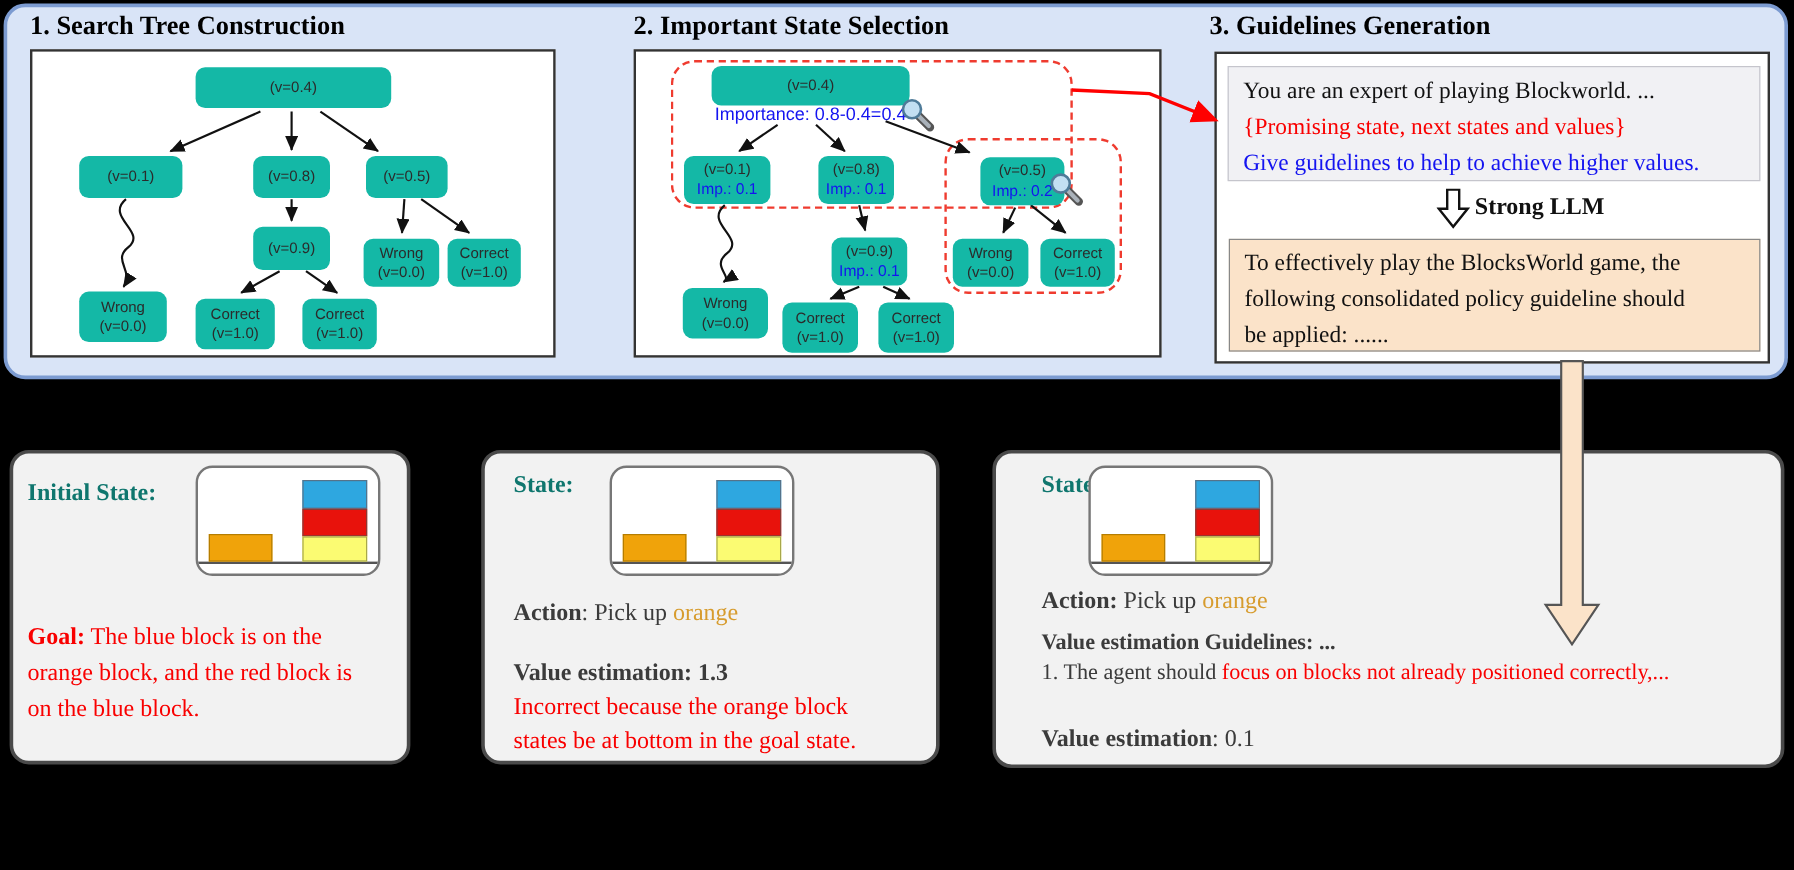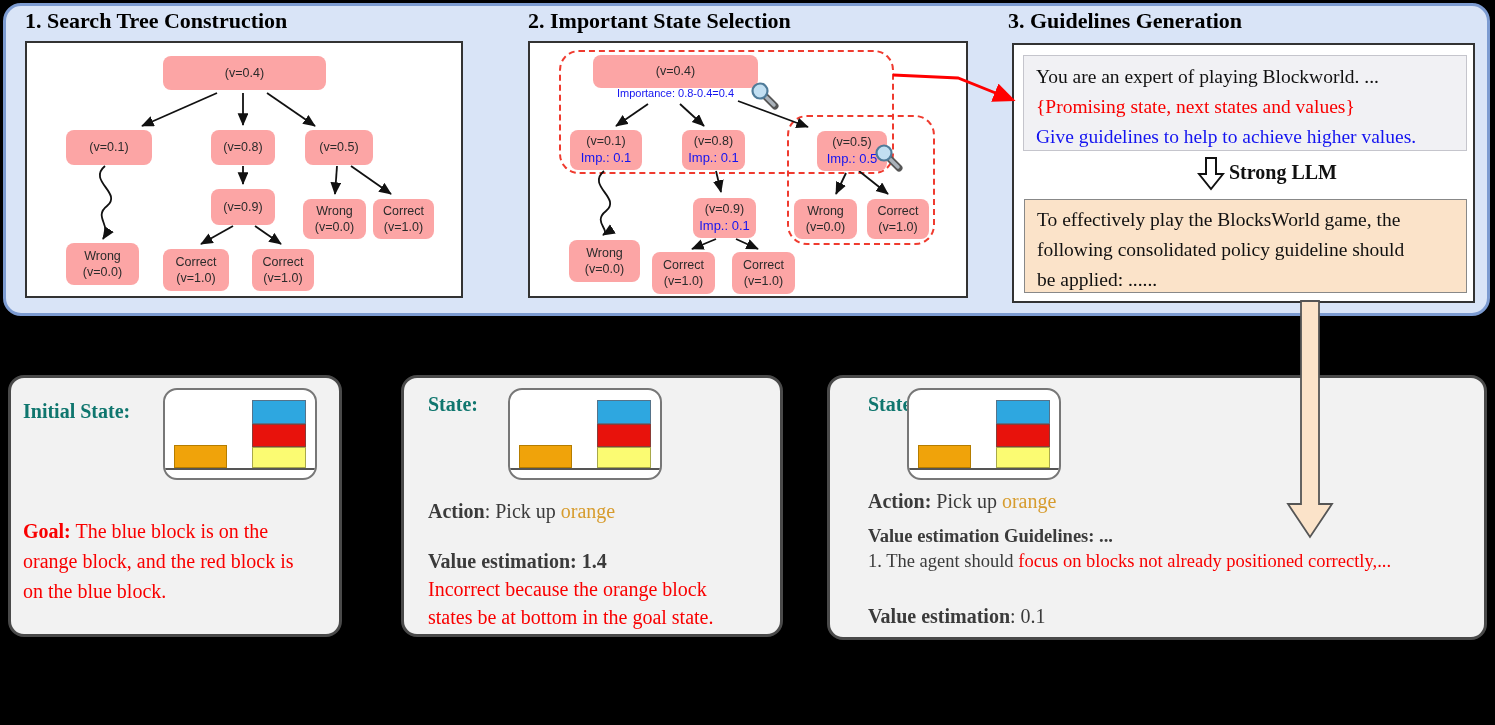--- a/index.html
+++ b/index.html
@@ -11,26 +11,26 @@
   html,body{margin:0;padding:0;background:#000;}
   #stage{position:relative;width:1495px;height:662px;background:#000;overflow:hidden;
          font-family:"Liberation Serif", serif;}
   .abs{position:absolute;}
   
   #blue-panel{left:3px;top:3px;width:1487px;height:313px;background:var(--panel-blue-bg);
     border:3px solid var(--panel-blue-border);border-radius:18px;box-sizing:border-box;}
   .panel-title{font-weight:700;font-size:22px;color:#000;white-space:nowrap;}
   .white-box{background:#fff;border:2px solid #333;box-sizing:border-box;}
   
-  .node{position:absolute;background:#fca5a5;border-radius:8px;display:flex;flex-direction:column;
+  .node{position:absolute;background:#14b8a6;border-radius:8px;display:flex;flex-direction:column;
     align-items:center;justify-content:center;font-family:"Liberation Sans", sans-serif;
     font-size:12.5px;line-height:1.3;color:#2b2b2b;text-align:center;box-sizing:border-box;}
   .imp{color:var(--blue-text);font-size:13px;}
   .imp-free{position:absolute;color:var(--blue-text);font-family:"Liberation Sans", sans-serif;
-    font-size:11px;text-align:center;white-space:nowrap;}
+    font-size:15px;text-align:center;white-space:nowrap;}
   .dashed-rect{position:absolute;border:2.5px dashed var(--dashed-red);border-radius:20px;box-sizing:border-box;}
   svg{display:block;}
   .tree-svg{position:absolute;left:0;top:0;pointer-events:none;}
   
   #prompt-box{background:#F1F1F4;border:1.5px solid #C5C5CC;box-sizing:border-box;
     font-size:19.5px;line-height:30px;padding:6px 12px;color:#111;}
   #prompt-box .red{color:var(--red-text);}
   #prompt-box .blue{color:var(--blue-text);}
   #output-box{background:var(--peach-fill);border:1.5px solid #888;box-sizing:border-box;
     font-size:19.5px;line-height:30px;padding:5px 12px;color:#111;}
@@ -155,21 +155,21 @@
     <div class="node" style="left:40px;top:87px;width:72px;height:40px;">
       <span>(v=0.1)</span>
       <span class="imp">Imp.: 0.1</span>
       </div>
     <div class="node" style="left:152px;top:87px;width:63px;height:40px;">
       <span>(v=0.8)</span>
       <span class="imp">Imp.: 0.1</span>
       </div>
     <div class="node" style="left:287px;top:88px;width:70px;height:40px;">
       <span>(v=0.5)</span>
-      <span class="imp">Imp.: 0.5</span>
+      <span class="imp">Imp.: 0.2</span>
       </div>
     <svg class="abs" style="left:344px;top:100px;" width="30" height="30">
       <line x1="15" y1="15" x2="25" y2="25" stroke="#555" stroke-width="7" stroke-linecap="round"></line>
       <line x1="15" y1="15" x2="24" y2="24" stroke="#AAB2BA" stroke-width="3.5" stroke-linecap="round"></line>
       <circle cx="10" cy="10" r="7.5" fill="#C2DFF2" stroke="#4F7B99" stroke-width="2.2"></circle>
     </svg>
     <div class="node" style="left:163px;top:155px;width:63px;height:40px;">
       <span>(v=0.9)</span>
       <span class="imp">Imp.: 0.1</span>
       </div>
@@ -232,21 +232,21 @@
     <div class="abs card-title" style="left:24px;top:15px;">State:</div>
     <div class="blocks" style="left:104px;top:10px;">
       <div class="shelf"></div>
       <div class="block orange"></div>
       <div class="block blue"></div>
       <div class="block red"></div>
       <div class="block yellow"></div>
     </div>
     <div class="abs serif-line" style="left:24px;top:118px;">
       <span class="bold">Action</span><span>: Pick up </span><span class="orange-word">orange</span></div>
-    <div class="abs serif-line bold" style="left:24px;top:168px;">Value estimation: 1.4</div>
+    <div class="abs serif-line bold" style="left:24px;top:168px;">Value estimation: 1.3</div>
     <div class="abs serif-line red-line" style="left:24px;top:196px;">Incorrect because the orange block</div>
     <div class="abs serif-line red-line" style="left:24px;top:224px;">states be at bottom in the goal state.</div>
   </div>
 
   <div class="card" style="left:827px;top:375px;width:660px;height:265px;">
     <div class="abs card-title" style="left:38px;top:15px;">State:</div>
     <div class="blocks" style="left:77px;top:10px;">
       <div class="shelf"></div>
       <div class="block orange"></div>
       <div class="block blue"></div>

